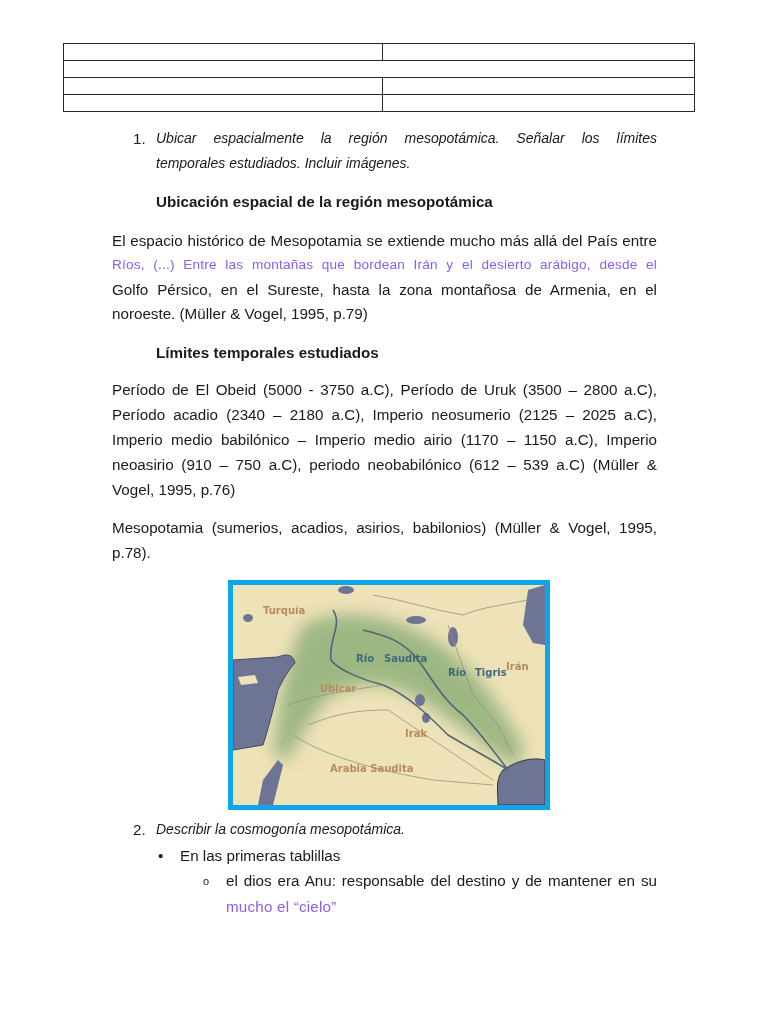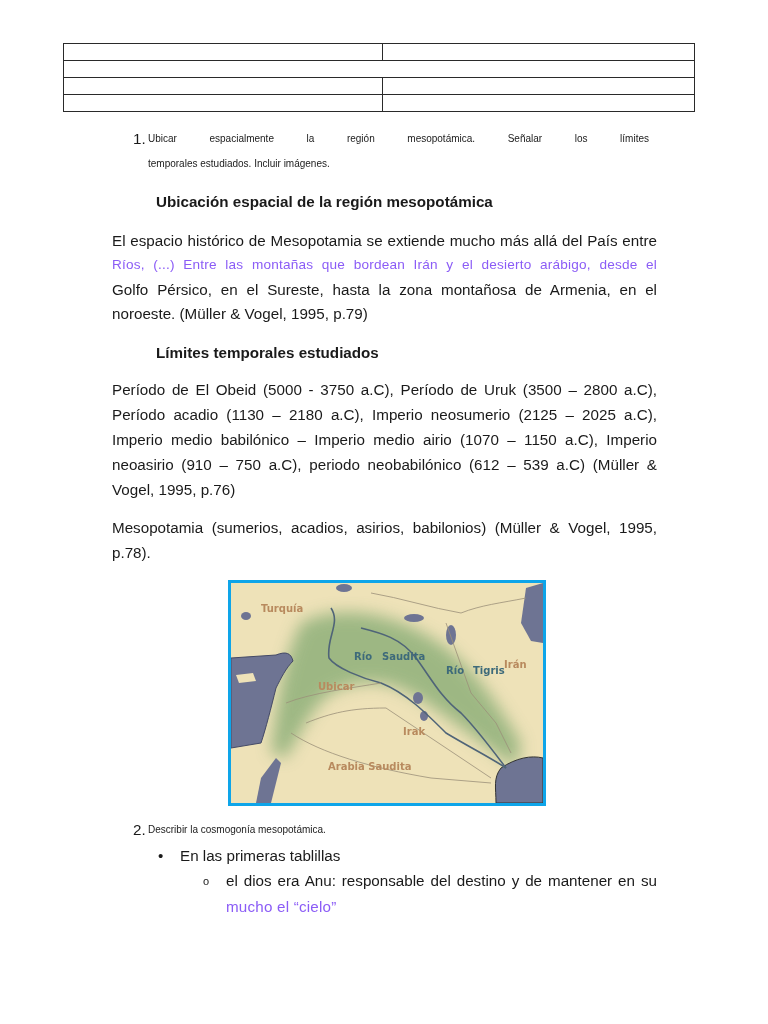--- a/index.html
+++ b/index.html
@@ -3,24 +3,24 @@
   <meta charset="utf-8">
   <style>
     html, body { margin: 0; padding: 0; background: #ffffff; }
     body { width: 768px; height: 1024px; position: relative; overflow: hidden;
            font-family: "Liberation Sans", sans-serif; color: #1a1a1a; }
     .hdr-table { position: absolute; left: 63px; top: 43px; width: 632px; border-collapse: collapse; }
     .hdr-table td { border: 1.5px solid #2a2a2a; height: 16px; padding: 0; }
     .txt { position: absolute; left: 112px; width: 545px; font-size: 15.2px; line-height: 25px; text-align: justify; }
     .justify-line { text-align-last: justify; }
     .num { position: absolute; left: 133px; font-size: 15.2px; line-height: 25px; }
-    .indent { position: absolute; left: 148px; width: 501px; font-size: 10px; line-height: 25px; text-align: justify; }
+    .indent { position: absolute; left: 156px; width: 501px; font-size: 14px; line-height: 25px; text-align: justify; font-style: italic; }
     .heading { position: absolute; left: 156px; font-size: 15.2px; font-weight: bold; line-height: 25px; }
     .quoted { color: #8b5cf6; font-family: Liberation Sans, sans-serif; font-size: 13.6px; letter-spacing: 0.2px; }
-    .map { position: absolute; left: 228px; top: 580px; width: 312px; height: 220px; border: 3px solid #0ea5e9; overflow: hidden; background: #eee2b8; }
+    .map { position: absolute; left: 228px; top: 580px; width: 312px; height: 220px; border: 5px solid #0ea5e9; overflow: hidden; background: #eee2b8; }
     .map-label { position: absolute; font-family: "DejaVu Sans", sans-serif; font-size: 10px; font-weight: bold; }
     .country { color: #b88a5e; }
     .river { color: #3d6a7a; margin-left: 48px; }
     .bullet { position: absolute; font-size: 15.2px; line-height: 25px; }
   </style>
 </head>
 <body>
 
 <table class="hdr-table">
   <tbody>
@@ -49,22 +49,22 @@
 <div class="heading" style="top:189px">Ubicación espacial de la región mesopotámica</div>
 
 <div class="txt justify-line" style="top:228px">El espacio histórico de Mesopotamia se extiende mucho más allá del País entre</div>
 <div class="txt justify-line quoted" style="top:252px">Ríos, (...) Entre las montañas que bordean Irán y el desierto arábigo, desde el</div>
 <div class="txt justify-line" style="top:277px">Golfo Pérsico, en el Sureste, hasta la zona montañosa de Armenia, en el</div>
 <div class="txt" style="top:301px">noroeste. (Müller &amp; Vogel, 1995, p.79)</div>
 
 <div class="heading" style="top:340px">Límites temporales estudiados</div>
 
 <div class="txt justify-line" style="top:377px">Período de El Obeid (5000 - 3750 a.C), Período de Uruk (3500 – 2800 a.C),</div>
-<div class="txt justify-line" style="top:402px">Período acadio (1130 – 2180 a.C), Imperio neosumerio (2125 – 2025 a.C),</div>
-<div class="txt justify-line" style="top:427px">Imperio medio babilónico – Imperio medio airio (1070 – 1150 a.C), Imperio</div>
+<div class="txt justify-line" style="top:402px">Período acadio (2340 – 2180 a.C), Imperio neosumerio (2125 – 2025 a.C),</div>
+<div class="txt justify-line" style="top:427px">Imperio medio babilónico – Imperio medio airio (1170 – 1150 a.C), Imperio</div>
 <div class="txt justify-line" style="top:452px">neoasirio (910 – 750 a.C), periodo neobabilónico (612 – 539 a.C)  (Müller &amp;</div>
 <div class="txt" style="top:477px">Vogel, 1995, p.76)</div>
 
 <div class="txt justify-line" style="top:515px">Mesopotamia (sumerios, acadios, asirios, babilonios) (Müller &amp; Vogel, 1995,</div>
 <div class="txt" style="top:540px">p.78).</div>
 
 <div class="map">
   <svg width="312" height="220" viewBox="0 0 312 220">
     <defs>
       <radialGradient id="fert" cx="50%" cy="50%" r="50%">

